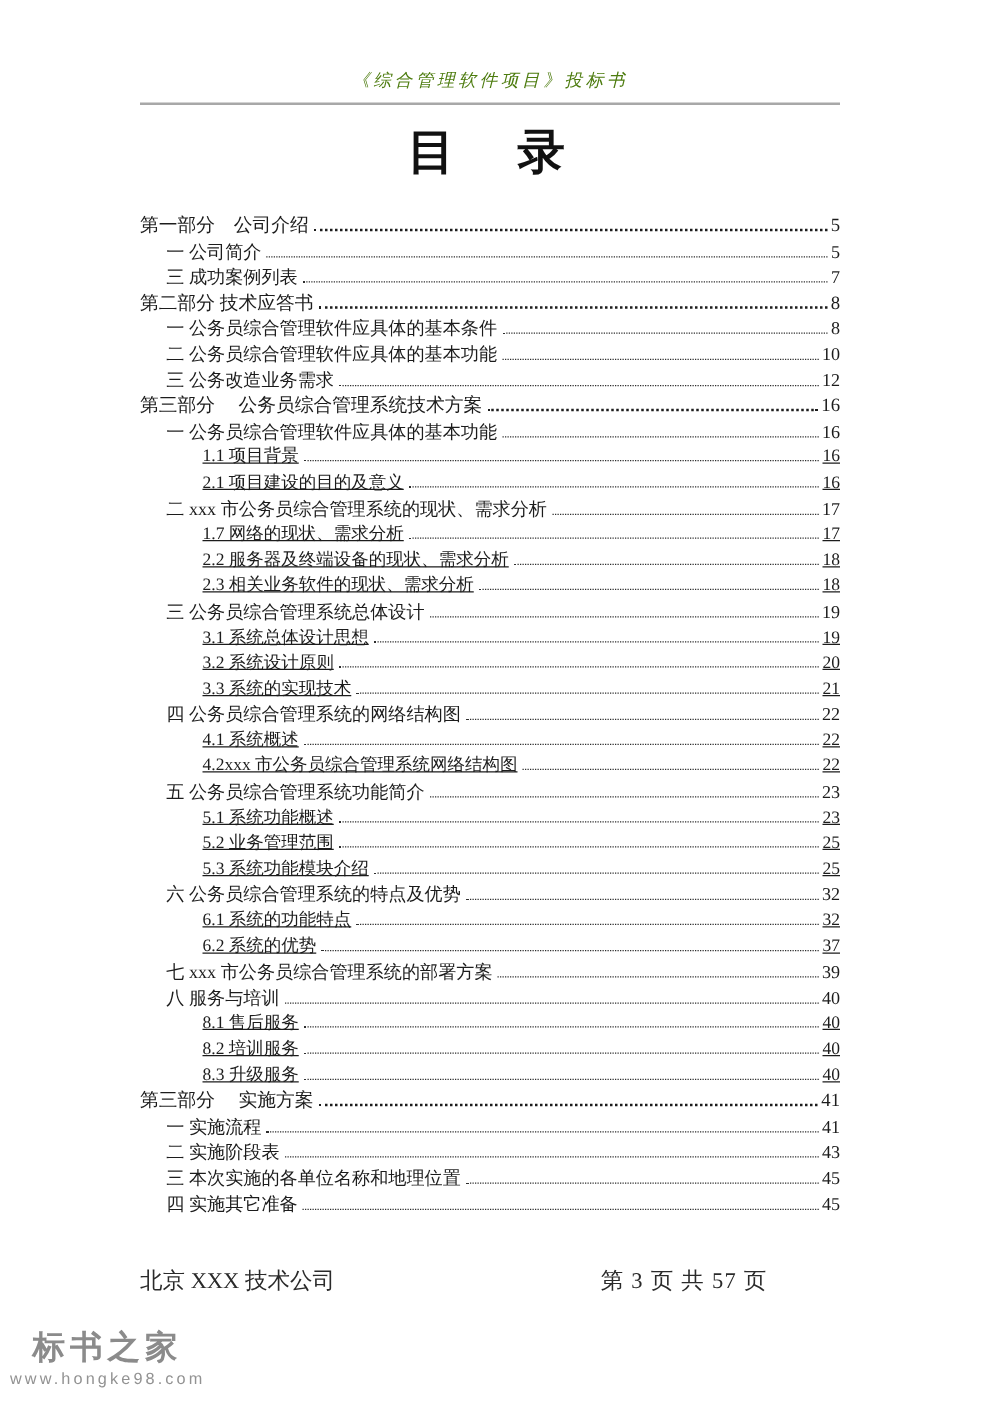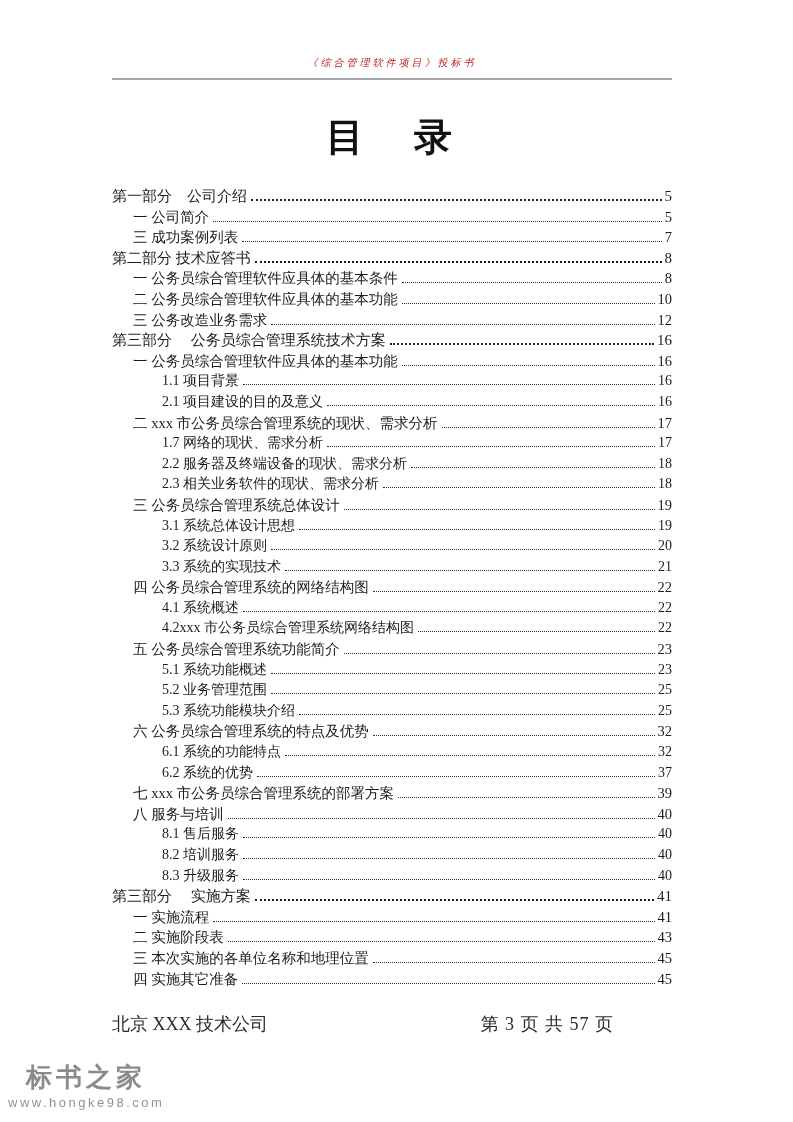--- a/index.html
+++ b/index.html
@@ -11,48 +11,48 @@
     font-family: "Liberation Serif", "DejaVu Serif", serif;
     color: #1c1c1c;
   }
   .page {
     position: absolute;
     left: 112px; right: 121px; top: 0;
   }
   .doc-header {
     margin-top: 56px;
     text-align: center;
-    font-size: 10px;
+    font-size: 14px;
     letter-spacing: 3px;
     font-style: italic;
-    color: #b91c1c;
+    color: #4d7c0f;
   }
   .header-rule {
     margin-top: 8px;
     border-top: 2px solid #a8a8a8;
     height: 0;
   }
   .doc-title {
-    margin-top: 32px;
+    margin-top: 12px;
     text-align: center;
     font-size: 38px;
     font-weight: bold;
     letter-spacing: 6px;
     color: #111;
   }
   .toc { margin-top: 24px; }
   .toc-row {
     display: flex;
     align-items: baseline;
     height: 20.6px;
     white-space: pre;
   }
   .toc-row.lvl1 { font-size: 15px; font-weight: normal; }
   .toc-row.lvl2 { font-size: 14.5px; padding-left: 21px; }
-  .toc-row.lvl3 { font-size: 14px; padding-left: 50px; }
+  .toc-row.lvl3 { font-size: 14px; padding-left: 50px; text-decoration: underline; }
   .toc-label { flex: 0 0 auto; }
   .leader {
     flex: 1 1 auto;
     height: 3px;
     margin: 0 3px 0 4px;
     border-bottom: 1.6px dotted #2e2e2e;
     min-width: 20px;
   }
   .toc-row.lvl1 .leader { border-bottom: 2.3px dotted #1c1c1c; }
   .toc-page { flex: 0 0 auto; }

